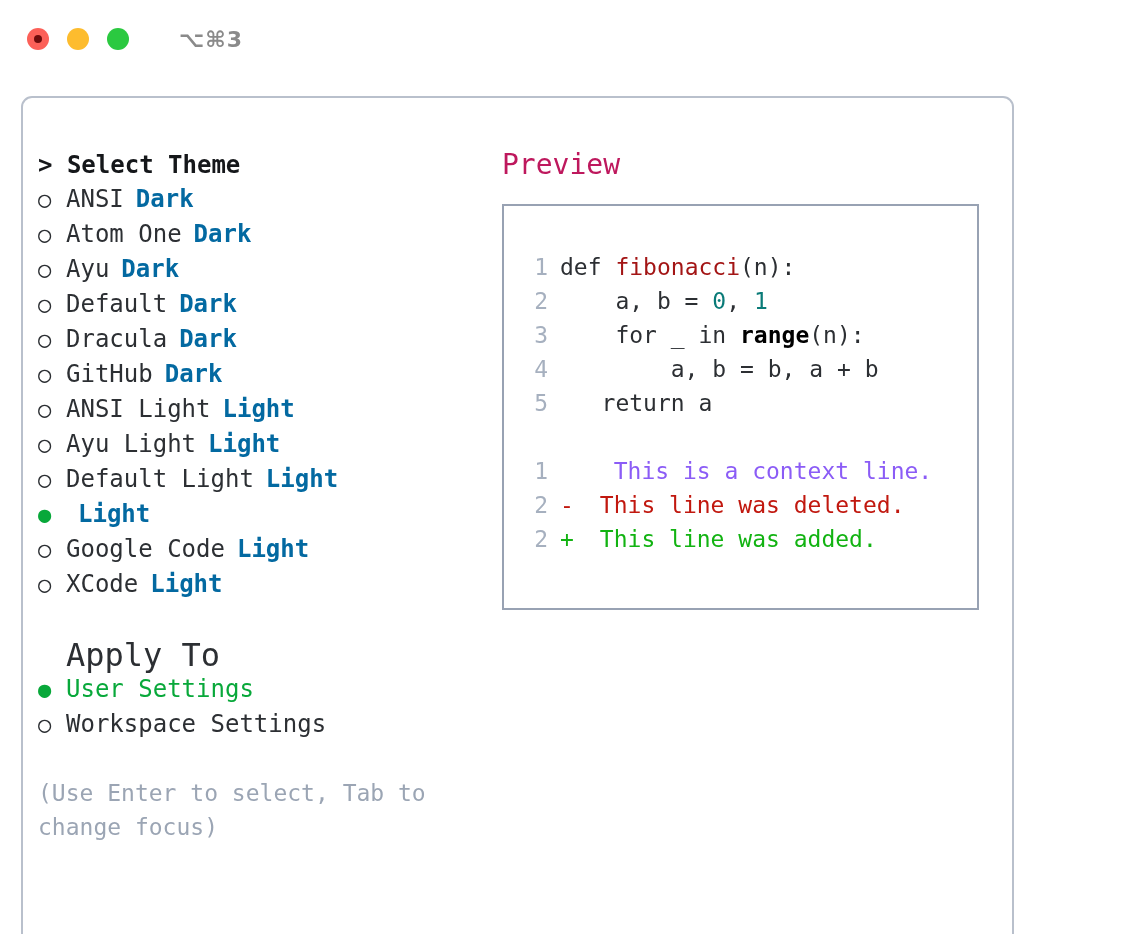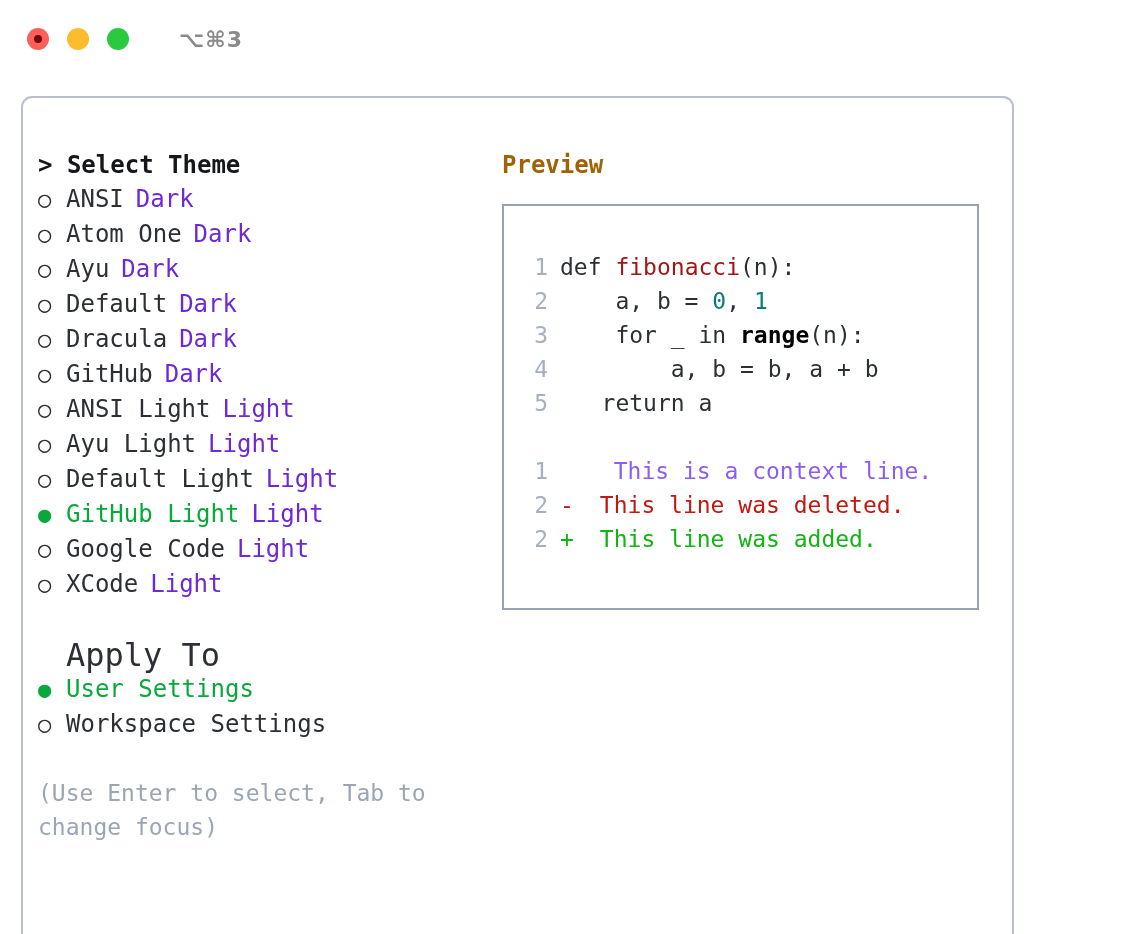--- a/index.html
+++ b/index.html
@@ -103,21 +103,21 @@
   .marker {
     display: inline-block;
     width: 28px;
     flex: 0 0 28px;
     font-size: 22px;
     color: #2c2f33;
   }
   .marker.sel { color: #08a83a; }
   .row.selected .label { color: #08a83a; }
   .label { color: #2c2f33; }
-  .variant { color: #6d28d9; margin-left: 12px; }
+  .variant { color: #0369a1; margin-left: 12px; font-weight: bold; }
 
   .section-gap { height: 36px; }
 
   .apply-header {
     font-size: 32px;
     line-height: 34px;
     color: #2c2f33;
     padding-left: 28px;
     white-space: pre;
   }
@@ -132,23 +132,23 @@
   }
 
   
   .right-col {
     position: absolute;
     left: 479px;
     top: 50px;
     width: 490px;
   }
   .preview-title {
-    font-size: 24px;
-    font-weight: 700;
-    color: #a16207;
+    font-size: 28px;
+    font-weight: 400;
+    color: #be185d;
     line-height: 34px;
     white-space: pre;
   }
   .code-box {
     margin-top: 22px;
     width: 477px;
     height: 406px;
     border: 2px solid #98a2b3;
     box-sizing: border-box;
     background: #ffffff;
@@ -213,21 +213,21 @@
         <div id="theme-rows">
             <div class="row"><span class="marker">○</span><span class="label">ANSI</span><span class="variant">Dark</span></div>
             <div class="row"><span class="marker">○</span><span class="label">Atom One</span><span class="variant">Dark</span></div>
             <div class="row"><span class="marker">○</span><span class="label">Ayu</span><span class="variant">Dark</span></div>
             <div class="row"><span class="marker">○</span><span class="label">Default</span><span class="variant">Dark</span></div>
             <div class="row"><span class="marker">○</span><span class="label">Dracula</span><span class="variant">Dark</span></div>
             <div class="row"><span class="marker">○</span><span class="label">GitHub</span><span class="variant">Dark</span></div>
             <div class="row"><span class="marker">○</span><span class="label">ANSI Light</span><span class="variant">Light</span></div>
             <div class="row"><span class="marker">○</span><span class="label">Ayu Light</span><span class="variant">Light</span></div>
             <div class="row"><span class="marker">○</span><span class="label">Default Light</span><span class="variant">Light</span></div>
-            <div class="row selected"><span class="marker sel">●</span><span class="label">GitHub Light</span><span class="variant">Light</span></div>
+            <div class="row selected"><span class="marker sel">●</span><span class="variant">Light</span></div>
             <div class="row"><span class="marker">○</span><span class="label">Google Code</span><span class="variant">Light</span></div>
             <div class="row"><span class="marker">○</span><span class="label">XCode</span><span class="variant">Light</span></div>
           </div>
 
         <div class="section-gap"></div>
 
         <div class="apply-header">Apply To</div>
         <div id="apply-rows">
             <div class="row selected"><span class="marker sel">●</span><span class="label">User Settings</span></div>
             <div class="row"><span class="marker">○</span><span class="label">Workspace Settings</span></div>

